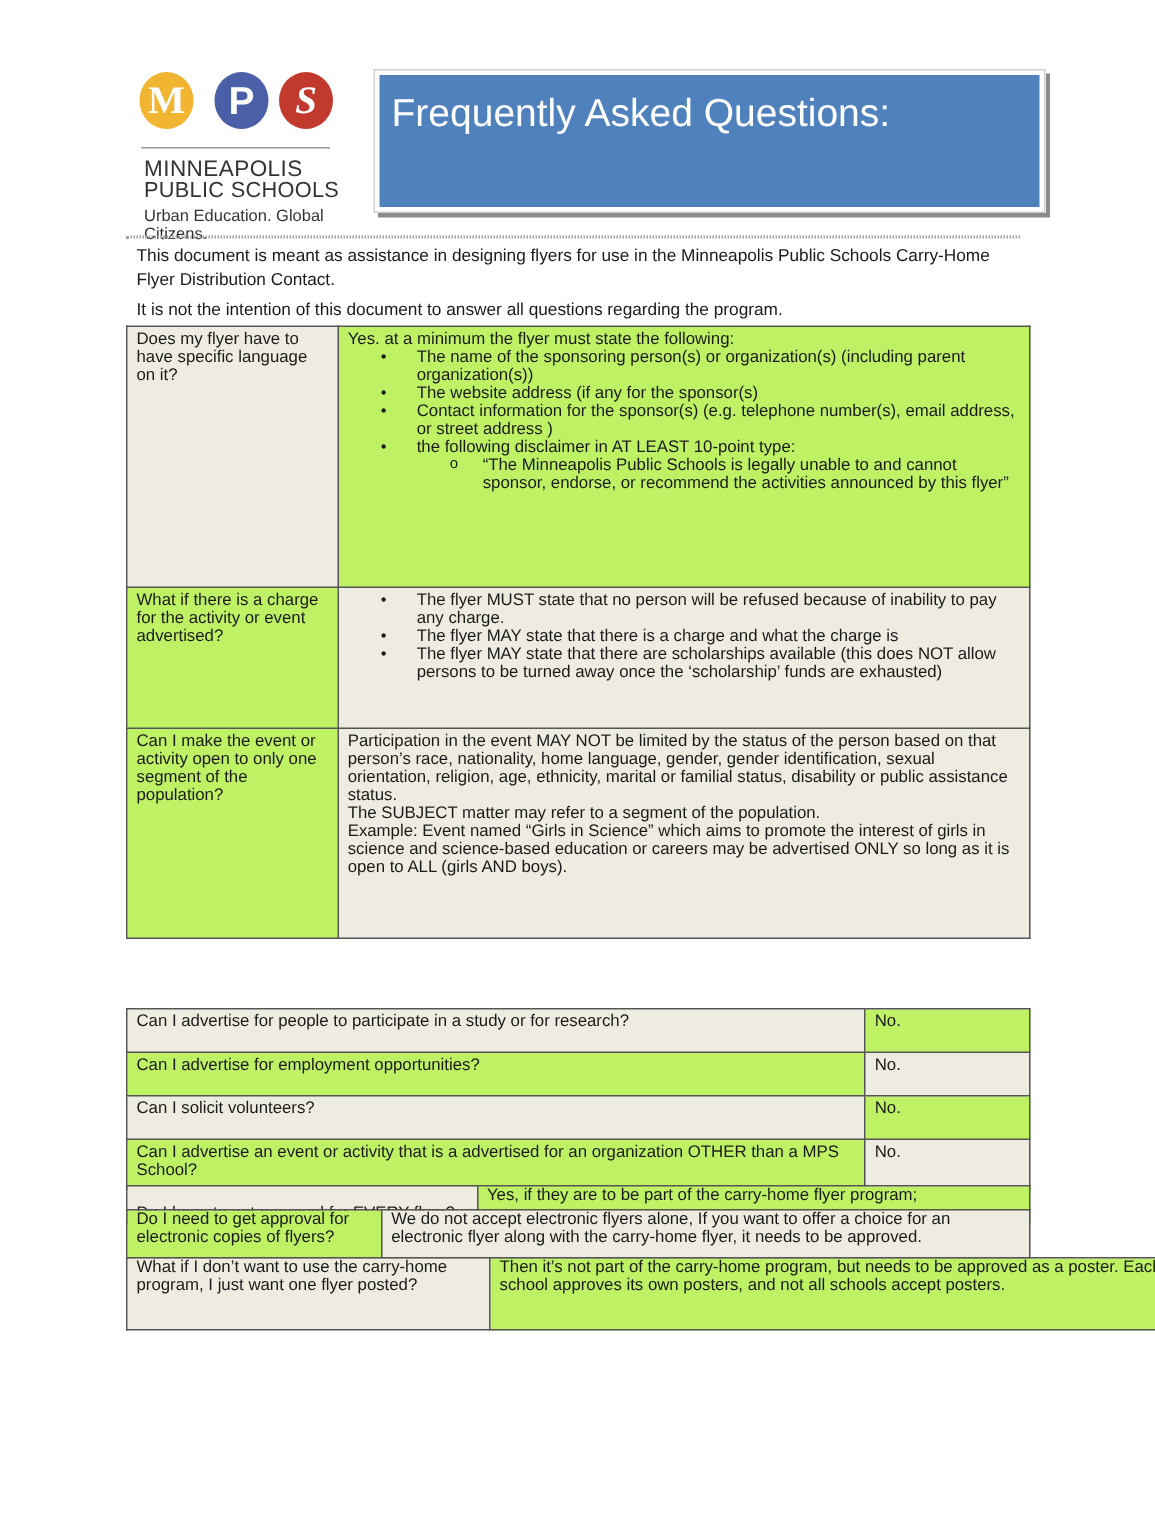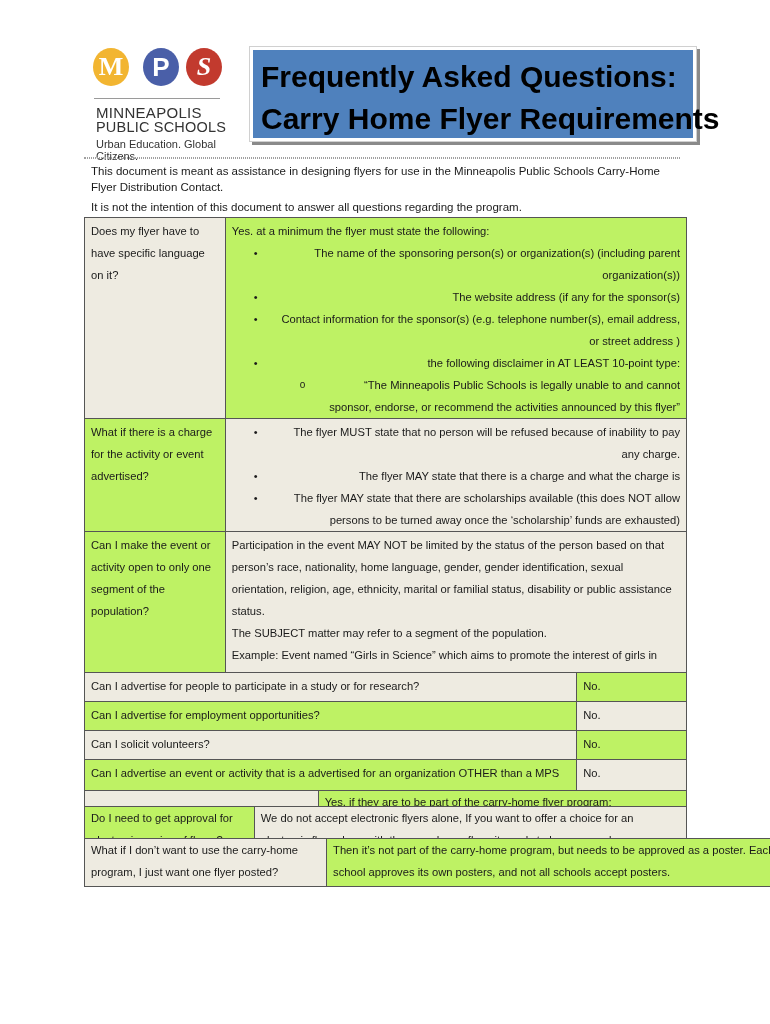--- a/index.html
+++ b/index.html
@@ -15,38 +15,38 @@
   .circle.p { left: 53px; font-family: "Liberation Sans", sans-serif; }
   .circle.s { left: 96px; font-style: italic; }
   .logo-rule { position: absolute; left: 4px; top: 52px; width: 126px; height: 1px; background: #9a9a9a; }
   .logo-name1 { position: absolute; left: 6px; top: 58px; font-size: 15px; letter-spacing: 0.3px; color: #333; font-weight: 400; }
   .logo-name2 { position: absolute; left: 6px; top: 73px; font-size: 14.5px; letter-spacing: 0.2px; color: #333; }
   .logo-tag { position: absolute; left: 6px; top: 92px; font-size: 11px; color: #333; }
 
   .title-box { position: absolute; left: 249px; top: 46px; width: 448px; height: 96px;
                border: 1px solid #d0d0d0; box-shadow: 3px 3px 0 #8a8a8a; }
   .title-inner { position: absolute; left: 3px; top: 3px; right: 3px; bottom: 3px; }
-  .title-line { position: absolute; left: 8px; color: #000000; font-size: 30px; font-weight: bold; white-space: nowrap; }
+  .title-line { position: absolute; left: 8px; color: #ffffff; font-size: 26px; font-weight: normal; white-space: nowrap; }
   .title-line.l1 { top: 10px; }
   .title-line.l2 { top: 52px; }
 
   .hr { position: absolute; left: 84px; top: 157px; width: 596px; height: 2px;
         border-top: 1px dotted #a0a0a0; border-bottom: 1px dotted #a0a0a0; }
 
   .intro { position: absolute; left: 91px; font-size: 11.5px; line-height: 16px; white-space: nowrap; }
   .intro.i1 { top: 163px; }
   .intro.i2 { top: 179px; }
   .intro.i3 { top: 199px; }
 
-  table.faq { position: absolute; border-collapse: collapse; font-size: 11.2px; line-height: 22px; }
+  table.faq { position: absolute; border-collapse: collapse; font-size: 11.2px; line-height: 12px; }
   table.faq td { border: 1px solid #555; vertical-align: top; padding: 2px 6px 0 6px; }
   .shade { background: #eeebe1; }
   .white { background: #bef264; }
 
-  ul.bul { list-style: none; margin: 0; padding: 0; text-align: right; }
+  ul.bul { list-style: none; margin: 0; padding: 0; }
   ul.bul > li { position: relative; padding-left: 46px; }
   ul.bul > li::before { content: "\2022"; position: absolute; left: 22px; top: 0; font-size: 11px; }
   ul.sub { list-style: none; padding: 0; }
   ul.sub > li { position: relative; padding-left: 44px; }
   ul.sub > li::before { content: "o"; position: absolute; left: 22px; top: 0; font-size: 10px; }
   .stack > div { display: block; }
 </style>
 </head>
 <body>
 
@@ -58,21 +58,20 @@
   </div>
   <div class="logo-rule"></div>
   <div class="logo-name1">MINNEAPOLIS</div>
   <div class="logo-name2">PUBLIC SCHOOLS</div>
   <div class="logo-tag">Urban Education. Global Citizens.</div>
 </div>
 
 <div class="title-box">
   <div class="title-inner" style="background:#4F81BD">
     <div class="title-line l1">Frequently Asked Questions:</div>
-    <div class="title-line l2">Carry Home Flyer Requirements</div>
   </div>
 </div>
 
 <div class="hr"></div>
 
 <div class="intro i1">This document is meant as assistance in designing flyers for use in the Minneapolis Public Schools Carry-Home</div>
 <div class="intro i2">Flyer Distribution Contact.</div>
 <div class="intro i3">It is not the intention of this document to answer all questions regarding the program.</div>
 
 <table class="faq" style="left:84px; top:217px; width:603px;">

